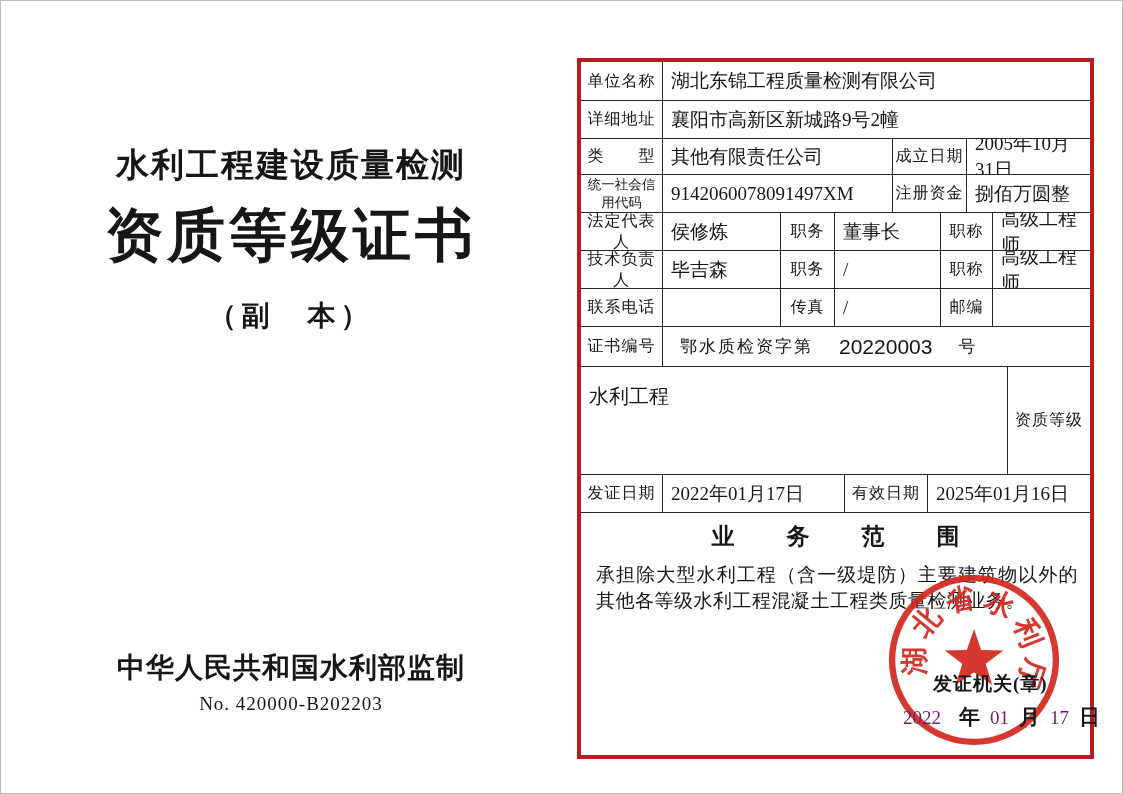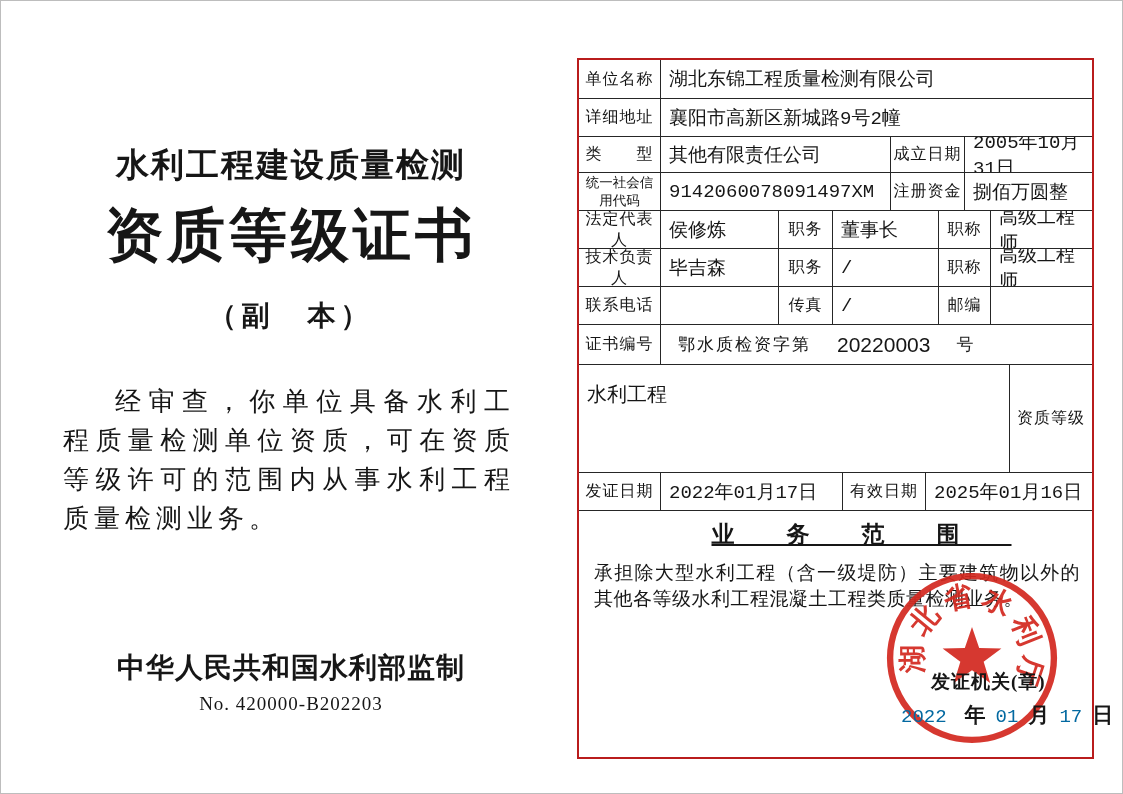--- a/index.html
+++ b/index.html
@@ -26,75 +26,74 @@
             font-size:26px; line-height:39px; letter-spacing:5px;
             text-indent:2em; text-align:justify; }
   .issuer { position:absolute; top:648px; width:100%; text-align:center;
             font-size:28px; font-weight:bold; letter-spacing:1px; }
   .serial { position:absolute; top:692px; width:100%; text-align:center;
             font-size:19px; letter-spacing:1px; }
 
   
   .cert-table {
     position:absolute; left:576px; top:57px; width:517px; height:701px;
-    border:2px solid #b91c1c; display:flex; flex-direction:column;
+    border:4px solid #b91c1c; display:flex; flex-direction:column;
   }
   .tr { display:flex; border-bottom:1.5px solid #262626; flex:none; }
   .tr1{height:39px}.tr2{height:38px}.tr3{height:36px}.tr4{height:38px}
   .tr5,.tr6,.tr7{height:38px}.tr8{height:40px}.tr9{height:108px}.tr10{height:38px}
   .tr-bottom { flex:1; border-bottom:none; position:relative; display:block; }
 
   .cell { border-right:1.5px solid #262626; display:flex; align-items:center; overflow:hidden; }
   .tr .cell:last-child { border-right:none; }
   .lbl { justify-content:center; text-align:center; font-size:16px; letter-spacing:1px;
          font-family:"Liberation Serif", serif; }
   .lbl-sm { font-size:13.5px; line-height:1.3; letter-spacing:0; padding:0 2px; }
-  .val { font-family:Liberation Mono, monospace; font-size:19px; padding:4px 8px; }
+  .val { font-family:Liberation Serif, serif; font-size:19px; padding:4px 8px; }
   .w-lbl{width:82px; flex:none}
   .w230{width:230px; flex:none}.w74{width:74px; flex:none}
   .w118{width:118px; flex:none}.w54{width:54px; flex:none}
   .w106{width:106px; flex:none}.w52{width:52px; flex:none}
   .w182{width:182px; flex:none}.w83{width:83px; flex:none}
   .flex1{flex:1}
 
   .cert-no-val { display:flex; align-items:center; }
   .cert-no-prefix { font-family:"Liberation Serif", serif; font-size:17px;
                     letter-spacing:2px; margin-left:17px; }
   .cert-no-number { font-family:"Liberation Sans", sans-serif; font-size:21px; margin-left:26px; }
   .cert-no-suffix { font-family:"Liberation Serif", serif; font-size:17px; margin-left:26px; }
 
   .grade-val { align-items:flex-start; padding-top:16px; font-size:20px; }
 
   
   .scope-header { margin-top:8px; text-align:center; font-size:23px; font-weight:bold;
-                  letter-spacing:52px; text-indent:52px; white-space:nowrap;text-decoration:underline; }
+                  letter-spacing:52px; text-indent:52px; white-space:nowrap; }
   .scope-text { padding:10px 12px 0 15px; font-size:19px; line-height:26px;
                 text-align:justify; letter-spacing:0.5px; }
 
   .seal-svg { position:absolute; left:302px; top:56px; width:182px; height:182px;
               opacity:0.92; }
   .seal-caption { position:absolute; left:352px; top:158px; font-size:19px;
                   font-weight:bold; letter-spacing:1px; z-index:2; }
   .seal-date { position:absolute; left:322px; top:190px; display:flex;
                align-items:baseline; z-index:2; white-space:nowrap; }
   .seal-date span { display:inline-block; }
-  .sd-num { font-size:19px; color:#0369a1;font-family:Liberation Mono, monospace; }
+  .sd-num { font-size:19px; color:#701a75; }
   .sd-unit { font-size:21px; font-weight:bold; }
   .sd-gap { width:10px; } .sd-gap-wide { width:18px; }
 </style>
 </head>
 <body>
 
 <div class="page">
 
   <div class="left-panel">
     <div class="title1">水利工程建设质量检测</div>
     <div class="title2">资质等级证书</div>
     <div class="copy-type">（副　本）</div>
-    <div class="statement">经审查，你单位具备水利工程质量检测单位资质，可在资质等级许可的范围内从事水利工程质量检测业务。</div>
     <div class="issuer">中华人民共和国水利部监制</div>
     <div class="serial">No.  420000-B202203</div>
   </div>
 
   <div class="cert-table">
 
     <div class="tr tr1">
       <div class="cell lbl w-lbl">单位名称</div>
       <div class="cell val flex1">湖北东锦工程质量检测有限公司</div>
     </div>

